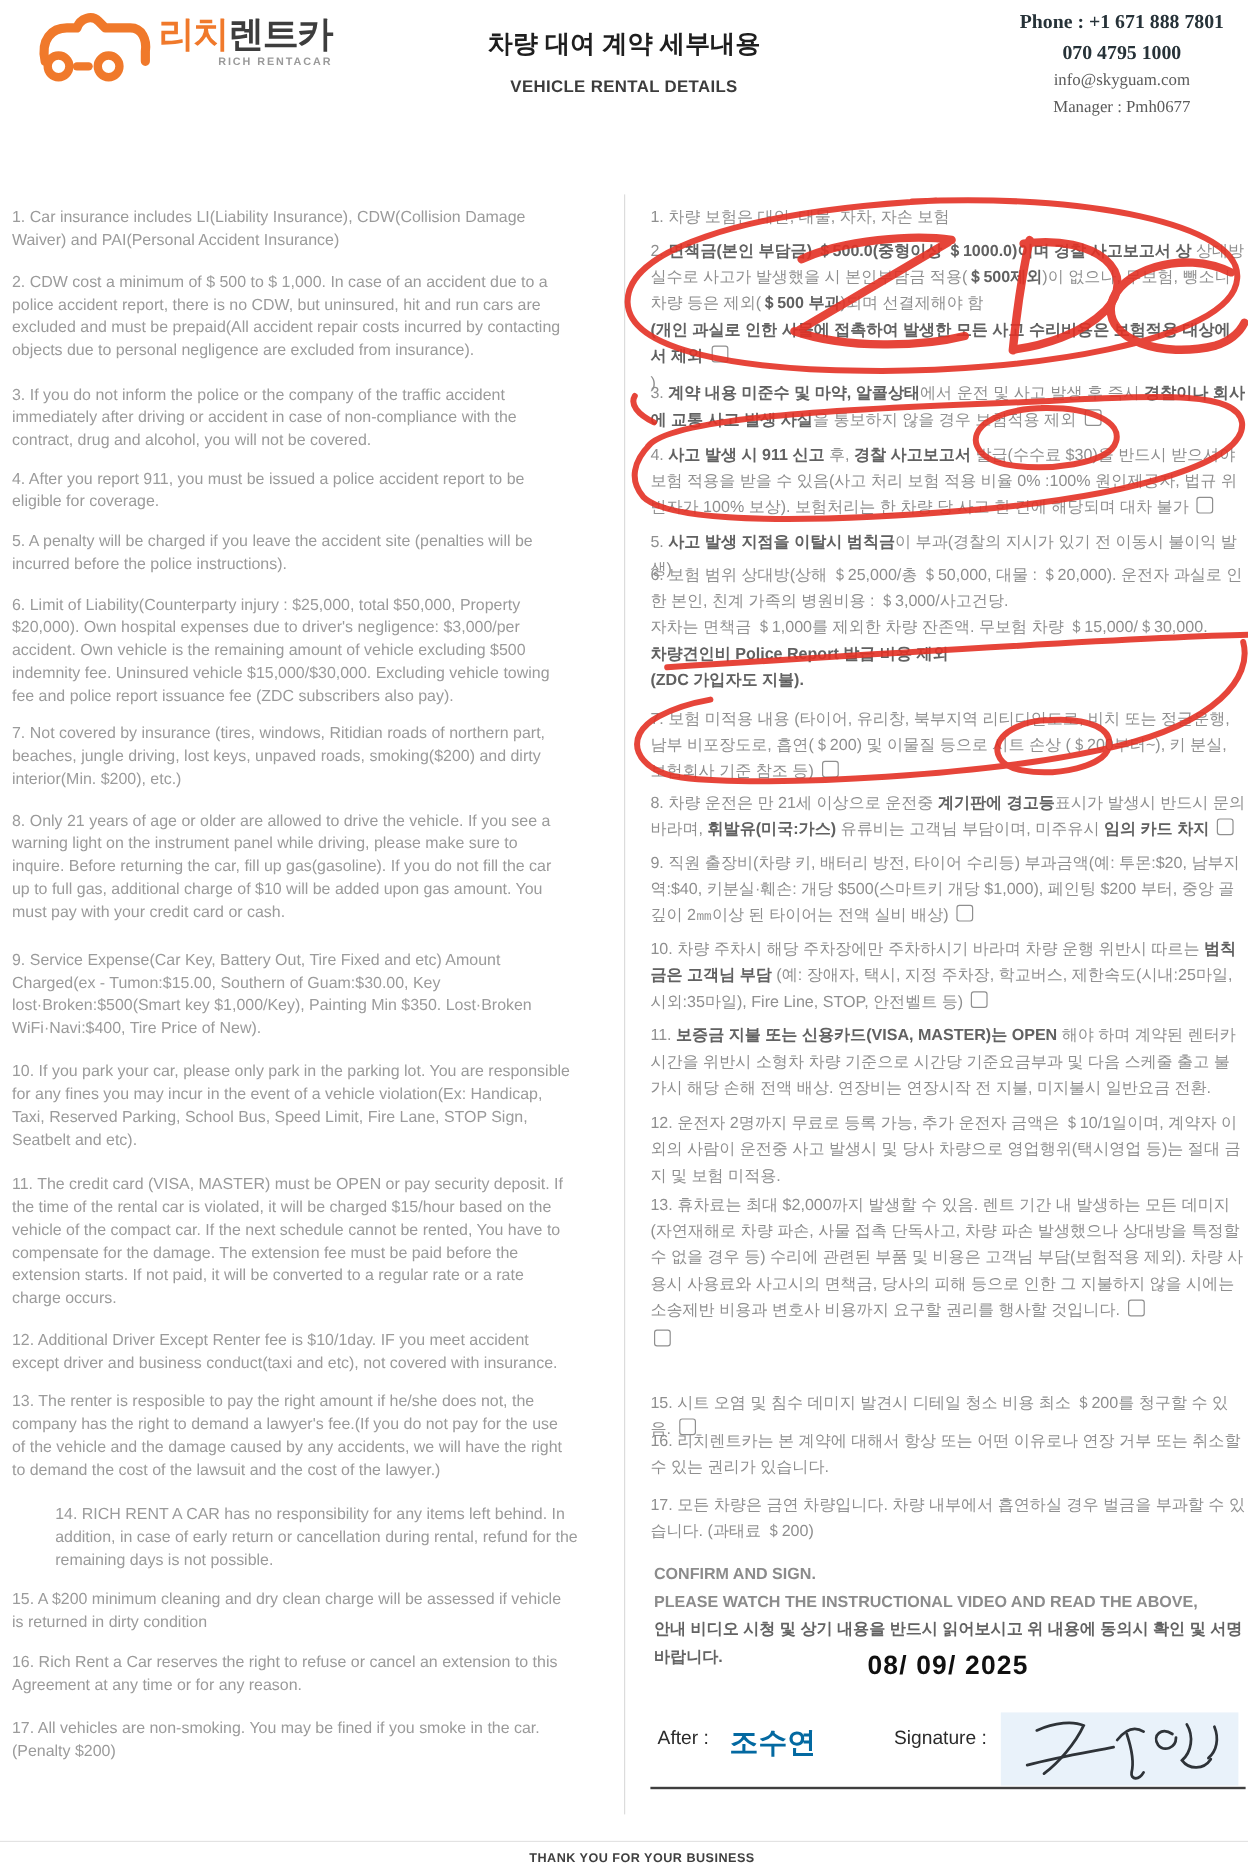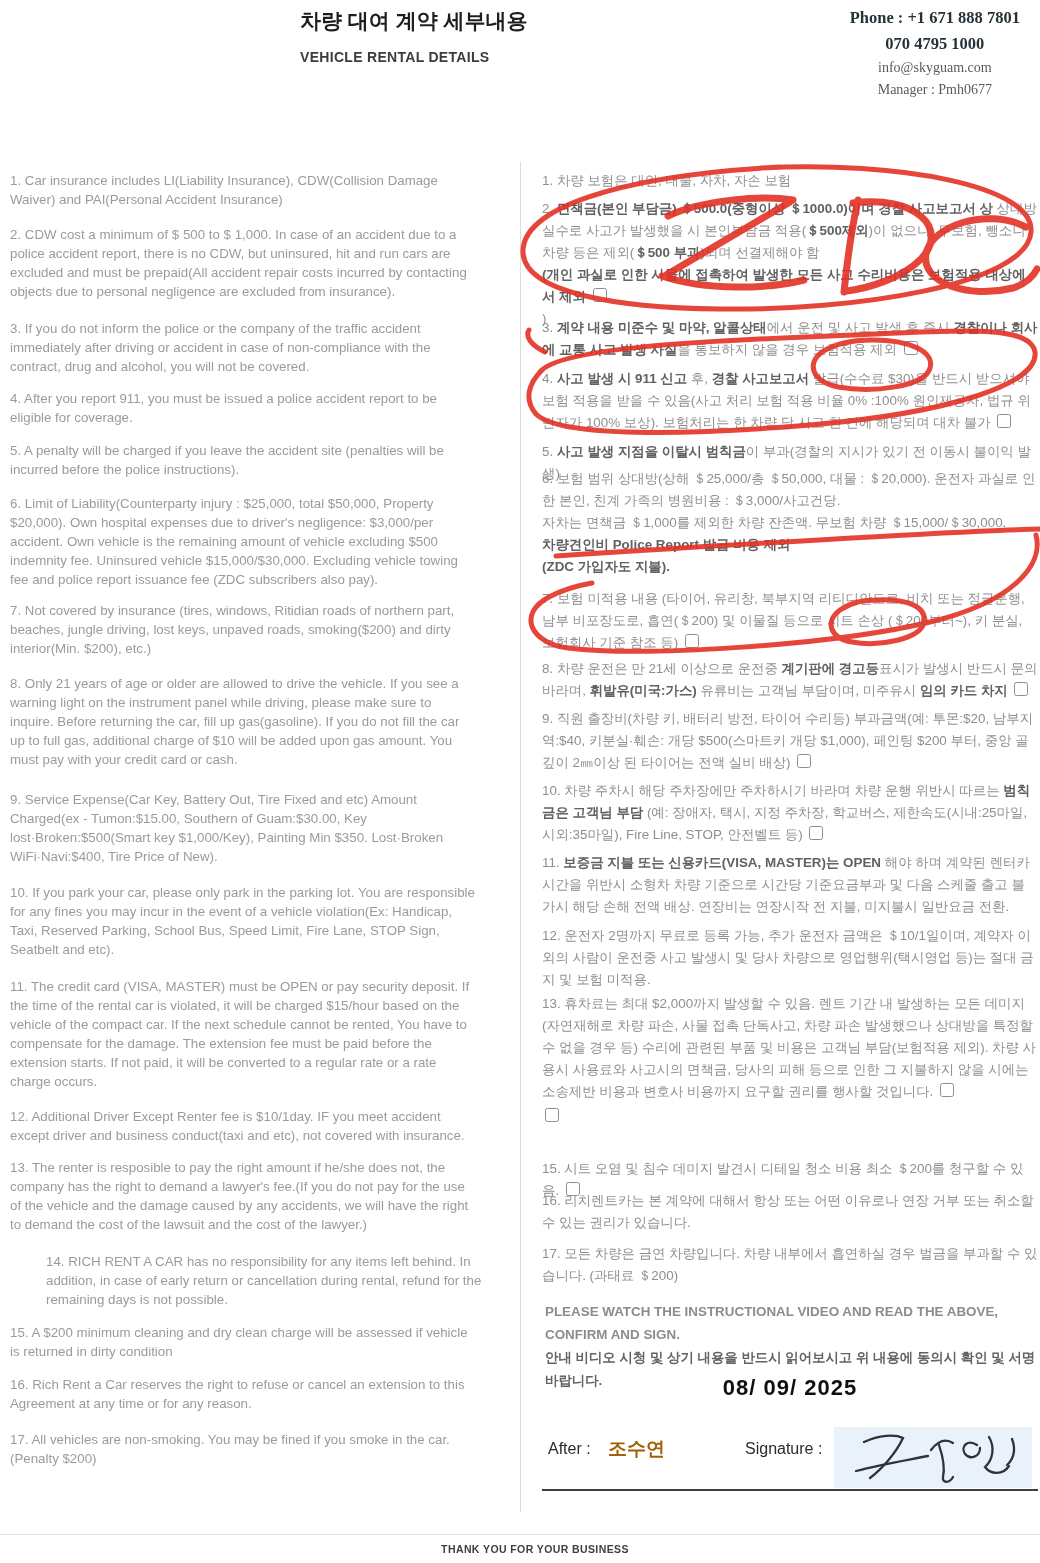--- a/index.html
+++ b/index.html
@@ -7,21 +7,21 @@
         font-family:"Liberation Sans","DejaVu Sans",sans-serif;overflow:hidden;}
 
   
   .logo{position:absolute;left:26px;top:8px;display:flex;align-items:flex-start;}
   .logo-car{width:104px;height:64px;flex:0 0 auto;}
   .logo-text{margin-left:2px;margin-top:6px;line-height:1;}
   .logo-kr{font-size:30px;font-weight:700;letter-spacing:-1px;}
   .logo-kr .or{color:#f0792b;}
   .logo-kr .dk{color:#3d3d3d;}
   .logo-sub{font-size:9px;color:#9a9a9a;letter-spacing:1.6px;text-align:right;margin-top:3px;font-weight:700;}
-  .title-blk{position:absolute;left:300px;top:7px;width:440px;}
+  .title-blk{position:absolute;left:300px;top:22px;width:440px;text-align:center;}
   .title-kr{font-size:21px;font-weight:700;color:#1e1e1e;letter-spacing:0px;}
   .title-en{font-size:14px;font-weight:700;color:#3c3c3c;margin-top:14px;letter-spacing:.3px;}
   .contact{position:absolute;right:20px;top:10px;text-align:center;line-height:1;font-family:Liberation Serif, serif;}
   .contact .c1,.contact .c2{font-size:16.5px;font-weight:700;color:#263238;margin-bottom:9px;}
   .contact .c3,.contact .c4{font-size:14px;color:#5a5a5a;margin-bottom:8px;}
 
   
   .divider{position:absolute;left:520px;top:162px;height:1350px;width:0;border-left:1px solid #dcdcdc;}
   .term-en{position:absolute;left:10px;width:466px;font-size:13.3px;line-height:19px;
            color:#9b9b9b;margin:0;}
@@ -33,38 +33,50 @@
 
   
   .notice{position:absolute;left:545px;top:1300px;width:495px;font-size:13.4px;line-height:23px;}
   .notice .en{font-weight:700;color:#8c8c8c;}
   .notice .kr{font-weight:700;color:#636363;}
   .date-blk{position:absolute;left:542px;top:1375px;width:496px;text-align:center;
             font-size:22px;font-weight:600;color:#101010;letter-spacing:1px;}
   .sign-row{position:absolute;left:542px;top:1432px;width:496px;height:57px;
             border-bottom:2px solid #3f3f3f;}
   .name-lbl{position:absolute;left:6px;top:8px;font-size:16px;color:#2b2b2b;}
-  .name-val{position:absolute;left:66px;top:4px;font-size:19px;font-weight:700;color:#a16207;}
+  .name-val{position:absolute;left:66px;top:4px;font-size:24px;font-weight:700;color:#0369a1;}
   .sig-lbl{position:absolute;left:203px;top:8px;font-size:16px;color:#2b2b2b;}
   .sig-box{position:absolute;left:292px;top:-5px;width:198px;height:61px;background:#e9f2fa;}
   .sig-box svg{width:100%;height:100%;}
 
   
   .footer-line{position:absolute;left:0;top:1534px;width:1040px;border-top:1px solid #e3e3e3;}
   .footer-txt{position:absolute;left:0;top:1543px;width:1040px;text-align:center;
               font-size:10.5px;font-weight:600;color:#3f3f3f;letter-spacing:.4px;margin-left:15px;}
 
   
   .marks{position:absolute;left:0;top:0;width:1040px;height:1563px;pointer-events:none;}
 </style>
 </head>
 <body>
 
 <div class="page">
 
+  <div class="logo">
+    <svg class="logo-car" viewBox="0 0 74 46">
+      <path d="M8 31 C5 18 12 11 21 11 L27 11 C29 5 36 3 40 7 L44 11 L59 11 C66 11 69 18 68 25 L68 31" fill="none" stroke="#f0792b" stroke-width="5.5" stroke-linecap="round" stroke-linejoin="round"></path>
+      <circle cx="16" cy="34" r="6.5" fill="#fff" stroke="#f0792b" stroke-width="5"></circle>
+      <circle cx="46" cy="34" r="6.5" fill="#fff" stroke="#f0792b" stroke-width="5"></circle>
+      <path d="M27 34 L34 34" stroke="#f0792b" stroke-width="5" stroke-linecap="round"></path>
+    </svg>
+    <div class="logo-text">
+      <div class="logo-kr"><span class="or">리치</span><span class="dk">렌트카</span></div>
+      <div class="logo-sub">RICH RENTACAR</div>
+    </div>
+  </div>
 
   <div class="title-blk">
     <div class="title-kr">차량 대여 계약 세부내용</div>
     <div class="title-en">VEHICLE RENTAL DETAILS</div>
   </div>
 
   <div class="contact">
     <div class="c1">Phone : +1 671 888 7801</div>
     <div class="c2">070 4795 1000</div>
     <div class="c3">info@skyguam.com</div>
@@ -105,22 +117,22 @@
       <p class="term-kr" style="top: 852px;"><span>11. </span><span class="bd">보증금 지불 또는 신용카드(VISA, MASTER)는 OPEN</span><span> 해야 하며 계약된 렌터카 시간을 위반시 소형차 차량 기준으로 시간당 기준요금부과 및 다음 스케줄 출고 불가시 해당 손해 전액 배상. 연장비는 연장시작 전 지불, 미지불시 일반요금 전환.</span></p>
       <p class="term-kr" style="top: 925px;"><span>12. 운전자 2명까지 무료로 등록 가능, 추가 운전자 금액은 ＄10/1일이며, 계약자 이외의 사람이 운전중 사고 발생시 및 당사 차량으로 영업행위(택시영업 등)는 절대 금지 및 보험 미적용.</span></p>
       <p class="term-kr" style="top: 993px;"><span>13. 휴차료는 최대 $2,000까지 발생할 수 있음. 렌트 기간 내 발생하는 모든 데미지(자연재해로 차량 파손, 사물 접촉 단독사고, 차량 파손 발생했으나 상대방을 특정할 수 없을 경우 등) 수리에 관련된 부품 및 비용은 고객님 부담(보험적용 제외). 차량 사용시 사용료와 사고시의 면책금, 당사의 피해 등으로 인한 그 지불하지 않을 시에는 소송제반 비용과 변호사 비용까지 요구할 권리를 행사할 것입니다. </span><span class="cbx"></span></p>
       <p class="term-kr" style="top: 1106px;"><span class="cbx"></span></p>
       <p class="term-kr" style="top: 1158px;"><span>15. 시트 오염 및 침수 데미지 발견시 디테일 청소 비용 최소 ＄200를 청구할 수 있음. </span><span class="cbx"></span></p>
       <p class="term-kr" style="top: 1190px;"><span>16. 리치렌트카는 본 계약에 대해서 항상 또는 어떤 이유로나 연장 거부 또는 취소할 수 있는 권리가 있습니다.</span></p>
       <p class="term-kr" style="top: 1243px;"><span>17. 모든 차량은 금연 차량입니다. 차량 내부에서 흡연하실 경우 벌금을 부과할 수 있습니다. (과태료 ＄200)</span></p>
     </div>
 
   <div class="notice">
+    <div class="en">CONFIRM AND SIGN.</div>
     <div class="en">PLEASE WATCH THE INSTRUCTIONAL VIDEO AND READ THE ABOVE,</div>
-    <div class="en">CONFIRM AND SIGN.</div>
     <div class="kr">안내 비디오 시청 및 상기 내용을 반드시 읽어보시고 위 내용에 동의시 확인 및 서명 바랍니다.</div>
   </div>
 
   <div class="date-blk">08/ 09/ 2025</div>
 
   <div class="sign-row">
     <span class="name-lbl">After :</span>
     <span class="name-val">조수연</span>
     <span class="sig-lbl">Signature :</span>
     <span class="sig-box">

